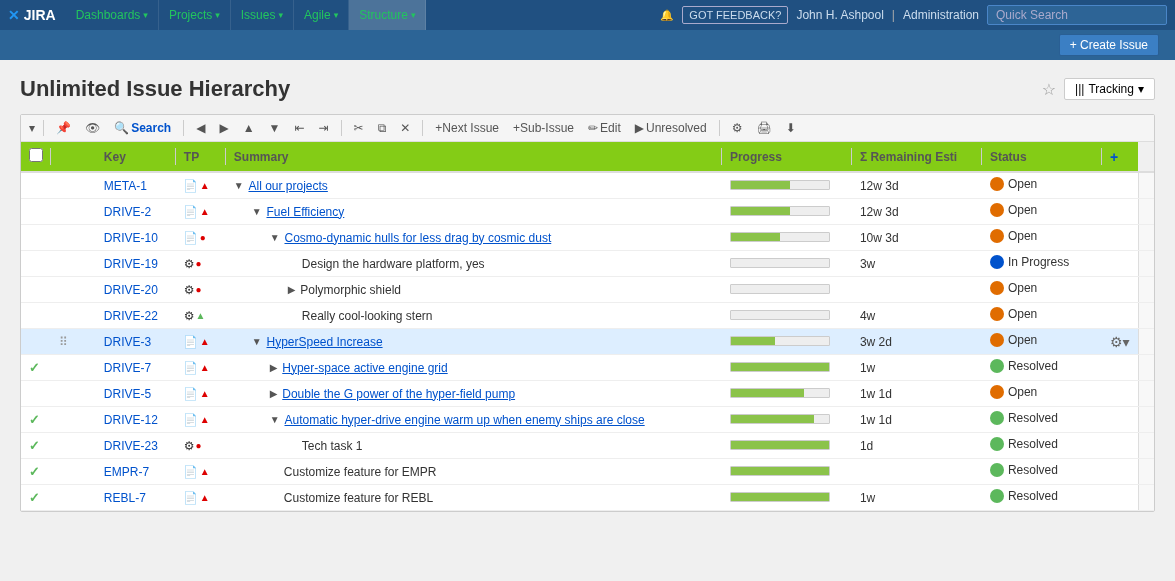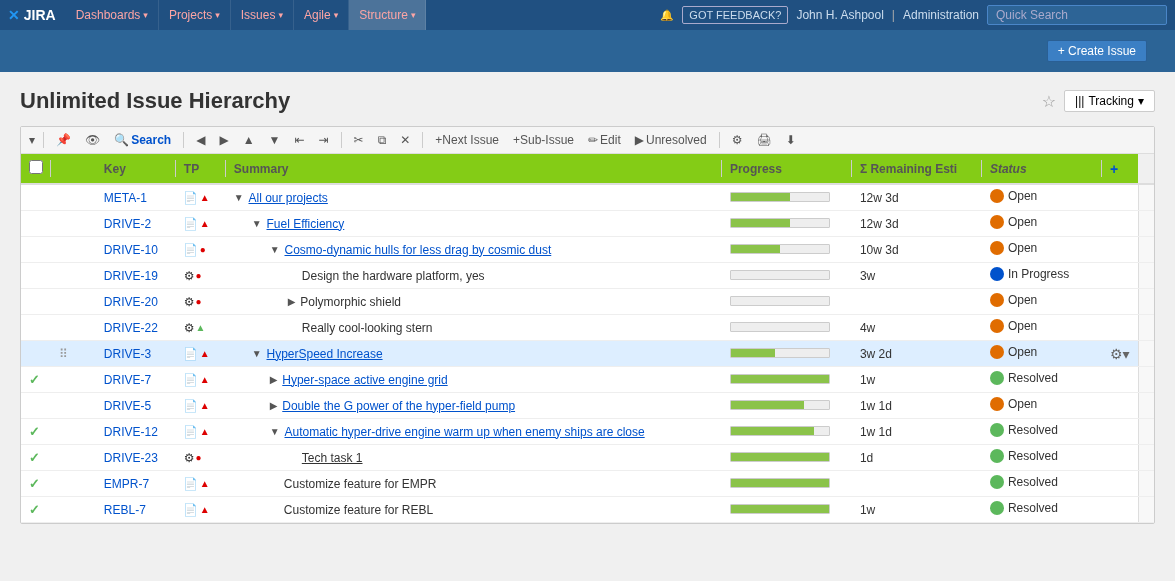--- a/index.html
+++ b/index.html
@@ -18,21 +18,21 @@
       color: #fff;
       font-weight: bold;
       font-size: 14px;
       margin-right: 10px;
       display: flex;
       align-items: center;
       gap: 4px;
     }
     .nav-items { display: flex; align-items: center; flex: 1; }
     .nav-item {
-      color: #fca5a5; font-size: 12px; padding: 0 10px; height: 30px;
+      color: #22c55e; font-size: 12px; padding: 0 10px; height: 30px;
       display: flex; align-items: center; cursor: pointer; gap: 3px;
       border-right: 1px solid rgba(255,255,255,0.1);
     }
     .nav-item .arrow { font-size: 9px; }
     .nav-right {
       display: flex; align-items: center; gap: 8px; margin-left: auto;
     }
     .feedback-btn {
       background: transparent; border: 1px solid #aac; color: #cde;
       padding: 2px 6px; font-size: 11px; cursor: pointer; border-radius: 2px;
@@ -42,21 +42,21 @@
     .admin-link { color: #cde; font-size: 12px; cursor: pointer; }
     .quick-search-input {
       background: #2d6496; border: 1px solid #4a86c8; color: #fff;
       padding: 2px 8px; font-size: 12px; border-radius: 2px; width: 180px;
       outline: none;
     }
     .quick-search-input::placeholder { color: #aac; }
 
     
     .sub-nav {
-      background: #2c6496; display: flex; align-items: center; height: 42px; padding: 0 20px;
+      background: #2c6496; display: flex; align-items: center; height: 30px; padding: 0 8px;
     }
     .sub-nav-right { margin-left: auto; display: flex; align-items: center; }
     .create-issue-btn {
       background: #3b7fc4; border: 1px solid #2a5f94; color: #fff;
       padding: 3px 10px; font-size: 12px; cursor: pointer; border-radius: 2px;
       margin-right: 8px;
     }
 
     
     .page { background: #f0f0f0; padding: 16px 20px 0; }
@@ -282,21 +282,21 @@
               <span class="col-sep"></span>
             </th>
             <th style="width:130px;">
               <span>Progress</span>
               <span class="col-sep"></span>
             </th>
             <th style="width:130px;margin-left:24px;">
               <span>Σ Remaining Esti</span>
               <span class="col-sep"></span>
             </th>
-            <th style="width:120px;font-style:italic;">
+            <th style="width:120px;">
               <span>Status</span>
               <span class="col-sep"></span>
             </th>
             <th style="width:16px;">
               <span class="col-add">+</span>
             </th>
             <th style="width:12px;background:#f0f0f0;"></th>
           </tr>
         </thead>
         <tbody id="issue-tbody">
@@ -565,21 +565,21 @@
               <td></td>
               <td></td>
               <td><a class="key-link" href="#">DRIVE-23</a></td>
               <td>
                 <div class="tp-icons">
                   <span style="font-size:12px;">⚙</span>
                   <span style="color:#d00;font-size:10px;">●</span>
                 </div>
               </td>
               <td>
-                <div class="summary-cell" style="padding-left:54px;text-decoration:underline;">
+                <div class="summary-cell" style="padding-left:54px;">
                   <span style="display:inline-block;width:14px;"></span>
                   <span class="summary-text-plain">Tech task 1</span>
                 </div>
               </td>
               <td><div class="progress-bar-container"><div class="progress-bar-fill" style="width:100%"></div></div></td>
               <td>1d</td>
               <td><span class="status-badge">
                   <span class="status-icon" style="background:#5cb85c;"></span>
                   <span>Resolved</span>
                 </span></td>

